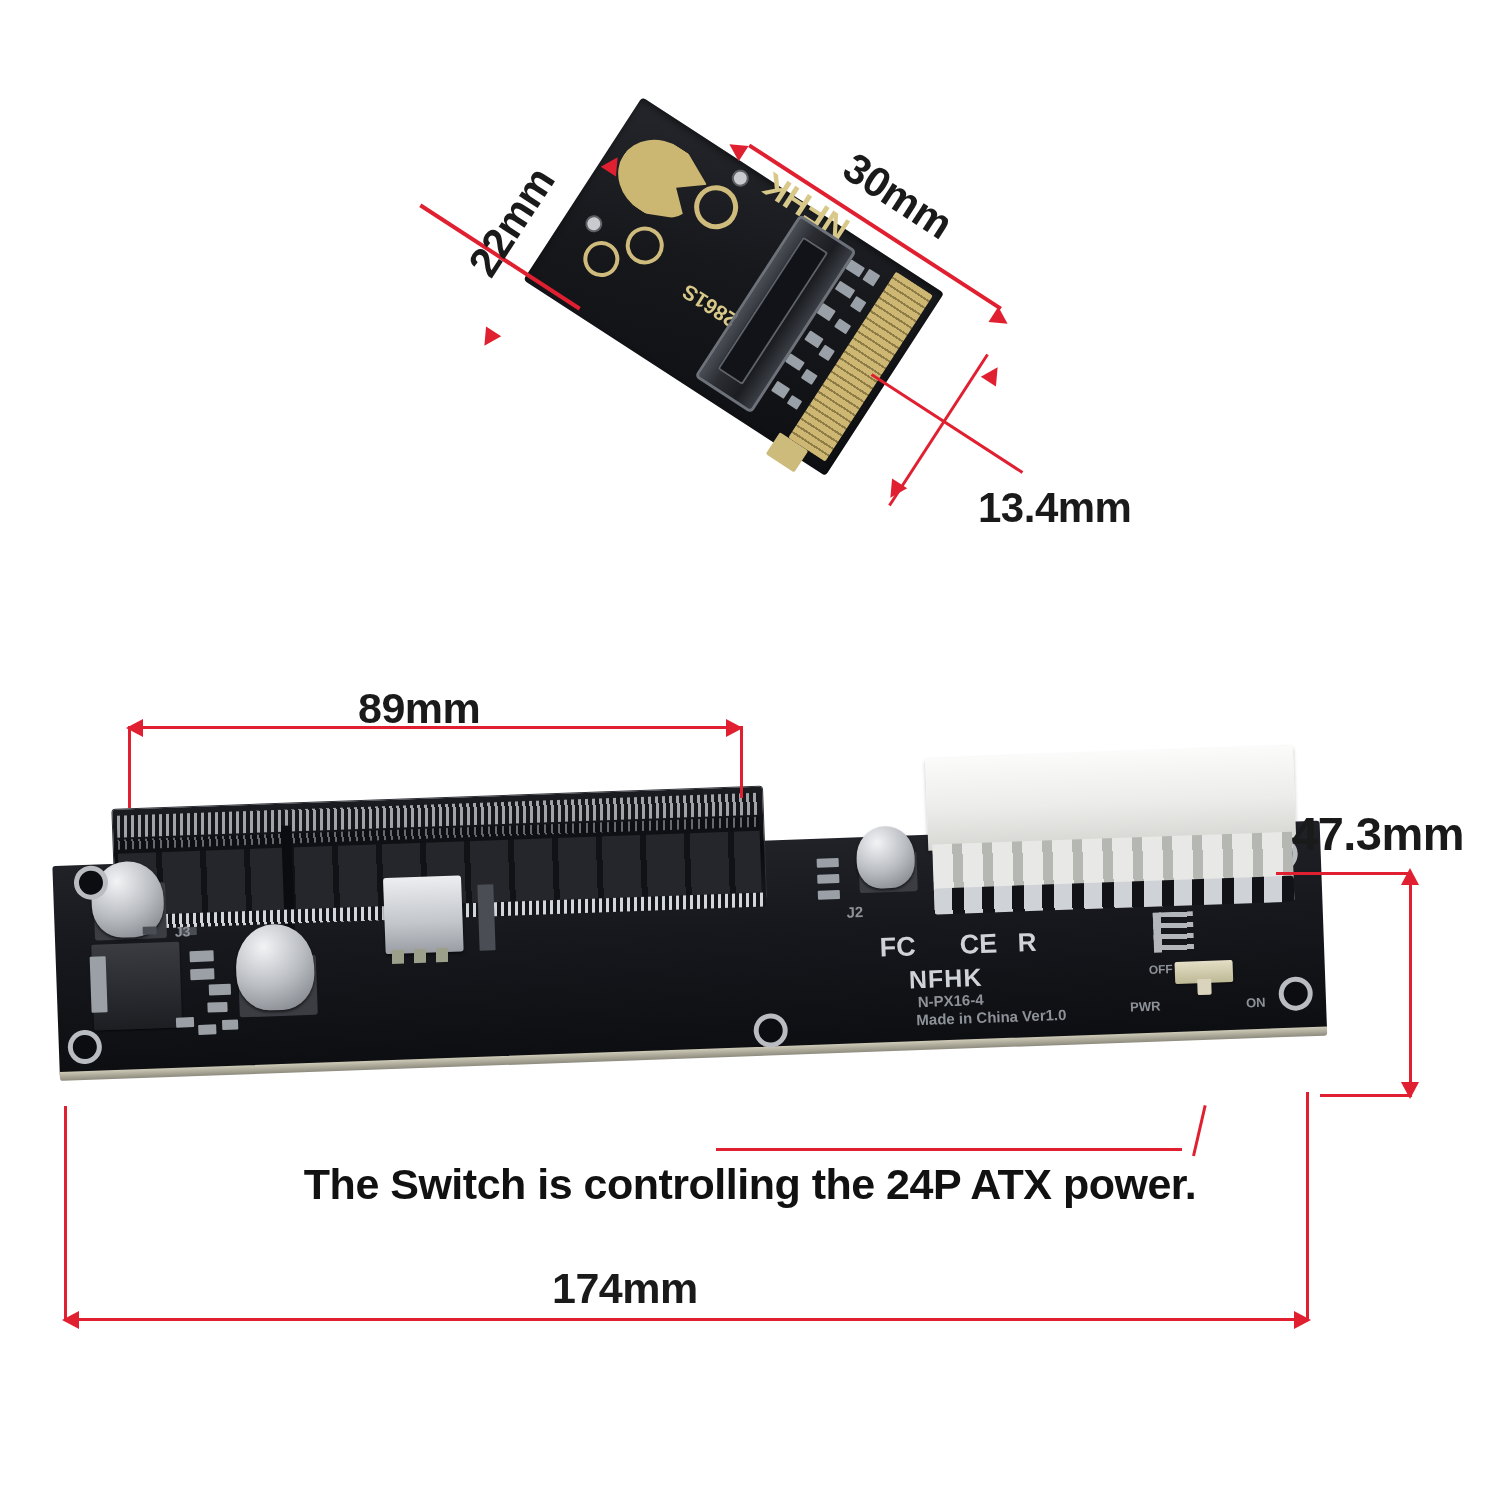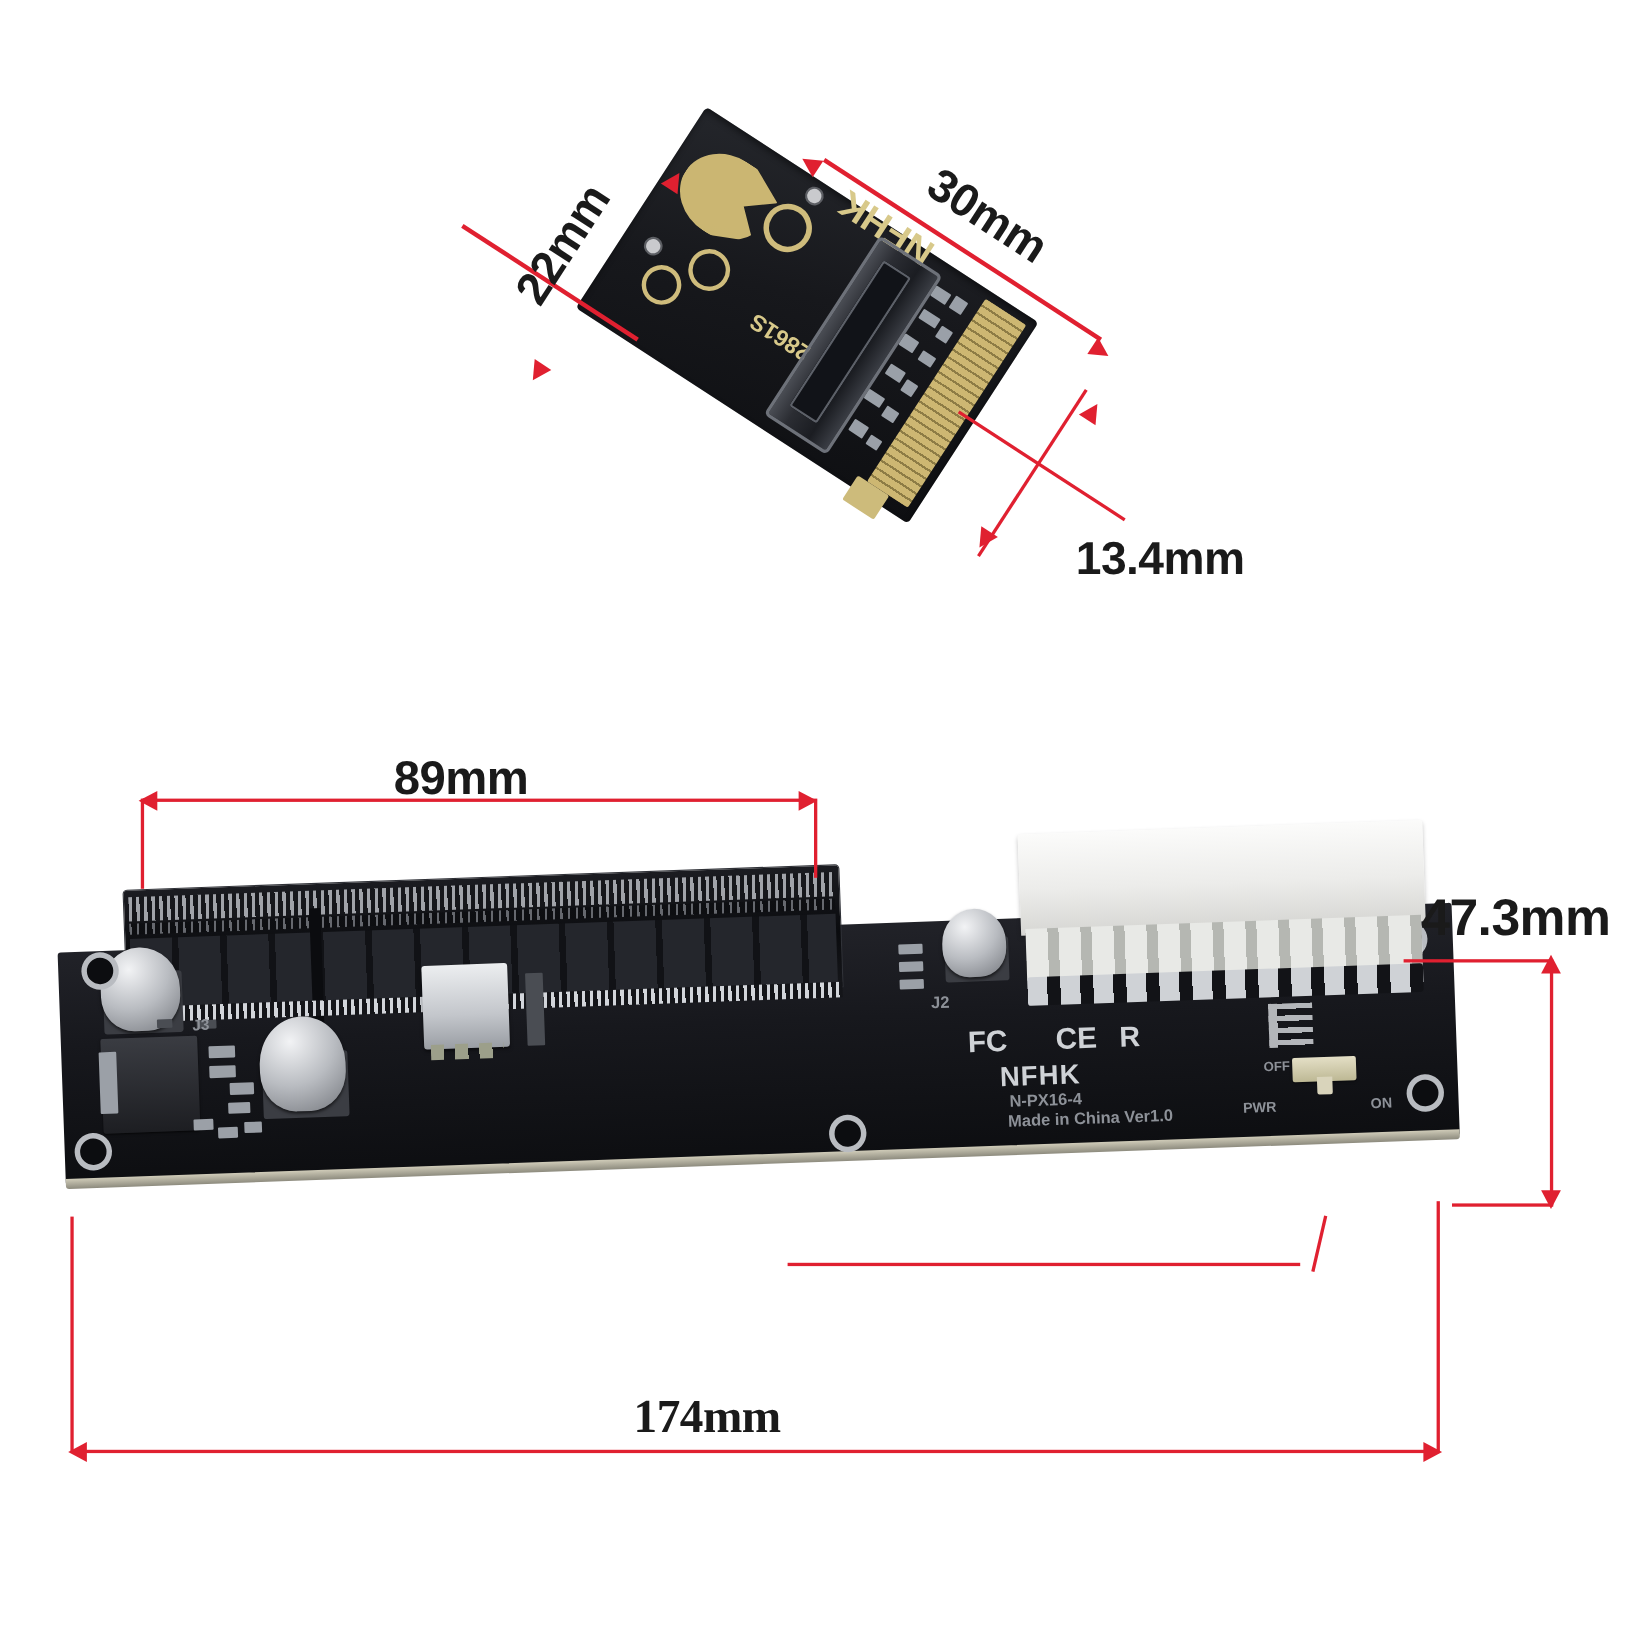--- a/index.html
+++ b/index.html
@@ -364,20 +364,21 @@
   </div>
   <div class="dim-label" style="left:1292px;top:806px;font-size:47px;">47.3mm</div>
 
   <div>
     <div class="dline h" style="left:66px;top:1318px;width:1242px;"></div>
     <div class="arrow ar-left" style="left:62px;top:1311px;"></div>
     <div class="arrow ar-right" style="left:1294px;top:1311px;"></div>
     <div class="ext" style="left:64px;top:1106px;width:3px;height:214px;"></div>
     <div class="ext" style="left:1306px;top:1092px;width:3px;height:228px;"></div>
   </div>
-  <div class="dim-label" style="left:576px;top:1264px;font-size:43px;font-family:Liberation Serif, serif;">174mm</div>
+  <div class="dim-label" style="left:552px;top:1264px;font-size:43px;">174mm</div>
 
   <div>
     <div class="leader" style="left:716px;top:1148px;width:466px;height:3px;"></div>
     <div class="leader" style="left:1192px;top:1104px;width:3px;height:52px;transform:rotate(13deg);transform-origin:50% 100%;"></div>
   </div>
+  <div id="caption">The Switch is controlling the 24P ATX power.</div>
 
 </div>
 
 </body></html>

